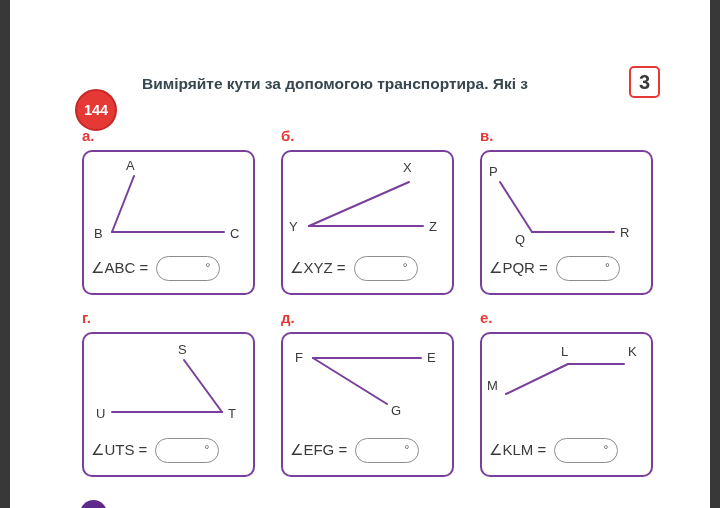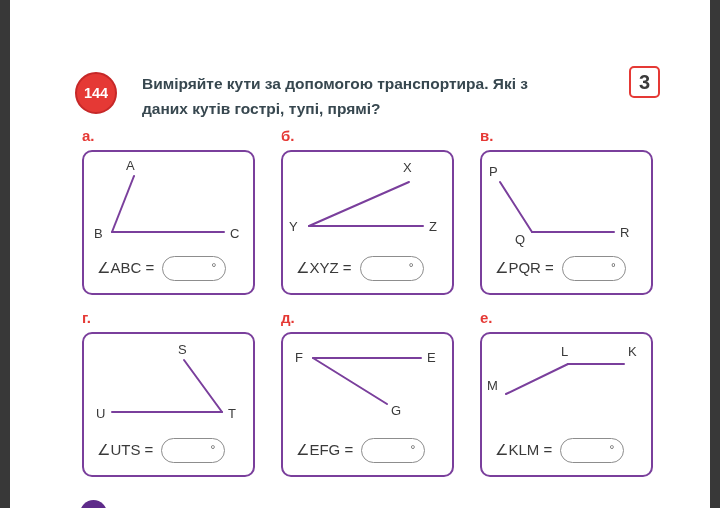--- a/index.html
+++ b/index.html
@@ -12,21 +12,21 @@
     overflow:hidden;
   }
   .edge-bar {
     position:absolute; top:0; width:10px; height:508px;
     background:#383838;
   }
   .edge-bar.left { left:0; }
   .edge-bar.right { right:0; }
 
   .task-badge {
-    position:absolute; left:75px; top:72px;
+    position:absolute; left:75px; top:89px;
     width:42px; height:42px; border-radius:50%;
     background:#e53935; border:2px solid #c62828;
     display:flex; align-items:center; justify-content:center;
     color:#ffffff; font-weight:bold; font-size:14.5px;
   }
   .task-text {
     position:absolute; left:142px; top:71px; width:480px;
     color:#37474f; font-size:15.5px; font-weight:600; line-height:25px;
   }
   .score-box {
@@ -50,21 +50,21 @@
     border-radius:10px;
     overflow:hidden;
   }
   .drawing { display:block; width:169px; height:96px; }
   .drawing text {
     font-family:"Liberation Sans", sans-serif;
     font-size:13px; fill:#3a3a3a;
   }
   .eq-row {
     display:flex; align-items:center;
-    padding-left:13px; height:40px;
+    padding-left:7px; height:40px;
   }
   .eq-label { color:#3a3a3a; font-size:15px; }
   .answer-pill {
     margin-left:8px;
     width:64px; height:25px;
     border:1.5px solid #8d8d8d; border-radius:13px;
     background:#ffffff;
     display:flex; align-items:center; justify-content:flex-end;
     padding-right:9px;
     cursor:text;
@@ -90,21 +90,20 @@
 
 <div class="edge-bar left"></div>
 <div class="edge-bar right"></div>
 
 <div class="task-badge">
   <span>144</span>
 </div>
 
 <div class="task-text">
   <div>Виміряйте кути за допомогою транспортира. Які з</div>
-  <div>даних кутів гострі, тупі, прямі?</div>
 </div>
 
 <div class="score-box">
   <span>3</span>
 </div>
 
 <div class="cell" id="cell-a">
   <div class="cell-letter">а.</div>
   <div class="card">
     <svg class="drawing" viewBox="0 0 169 96">

